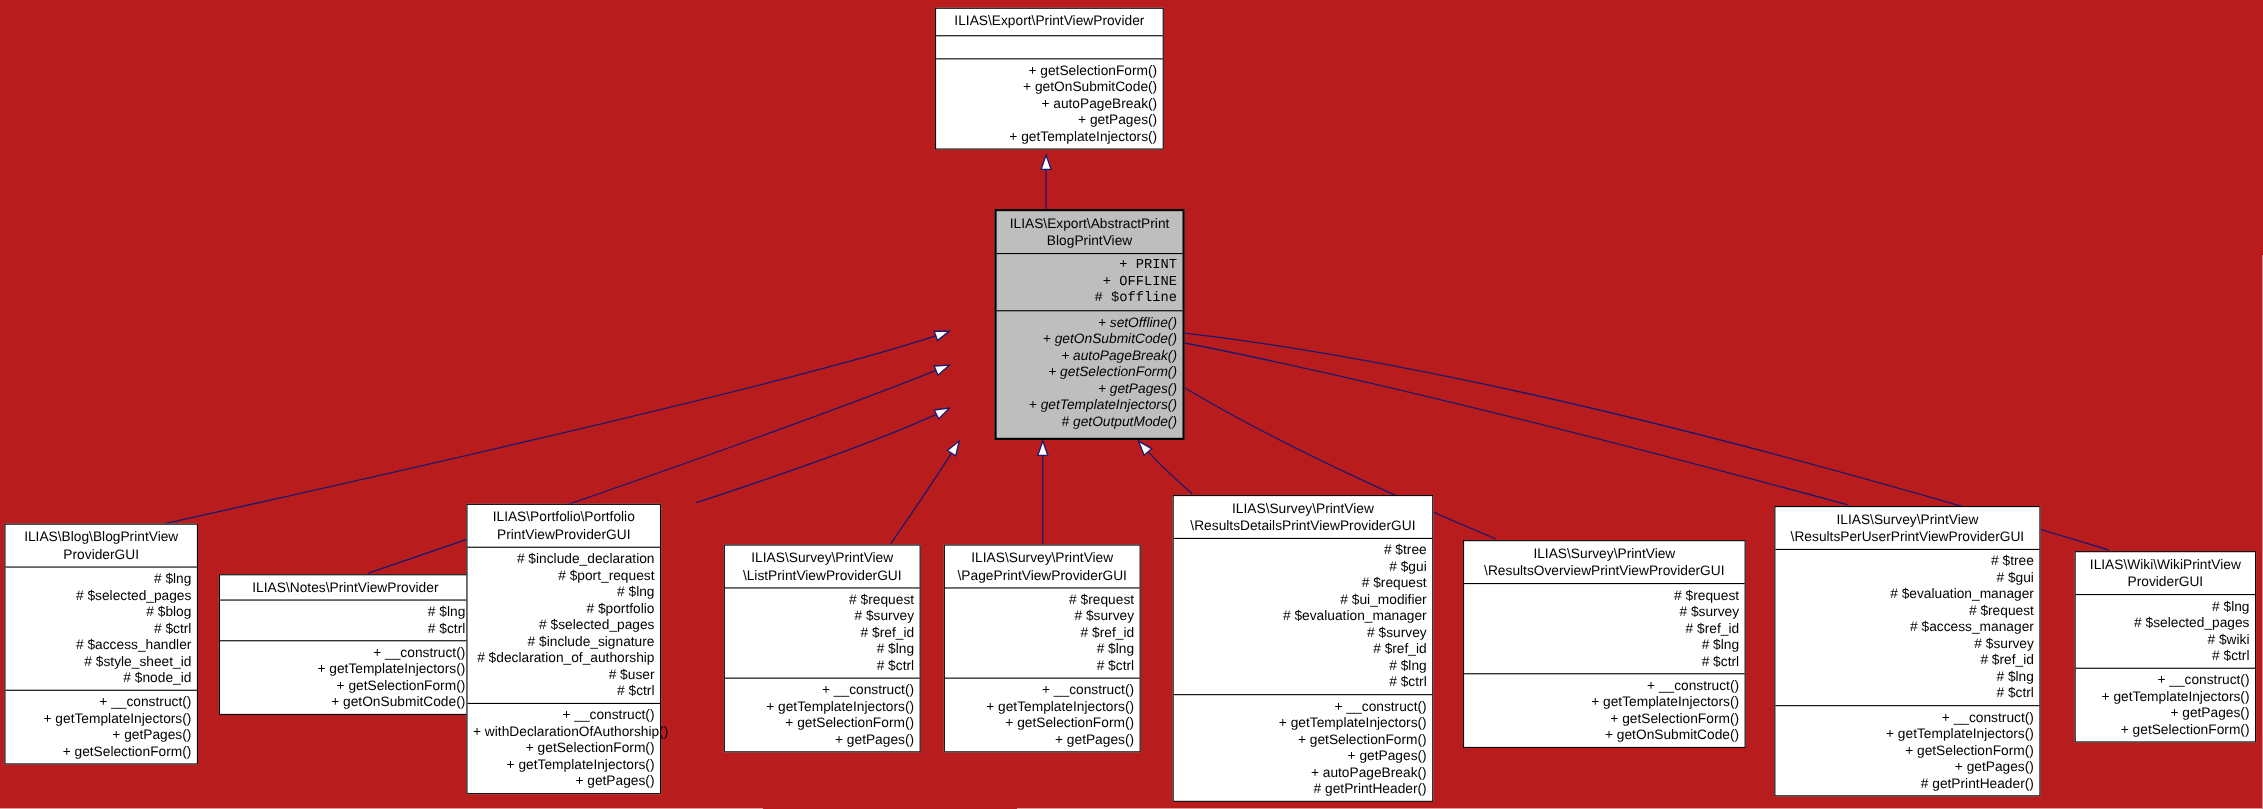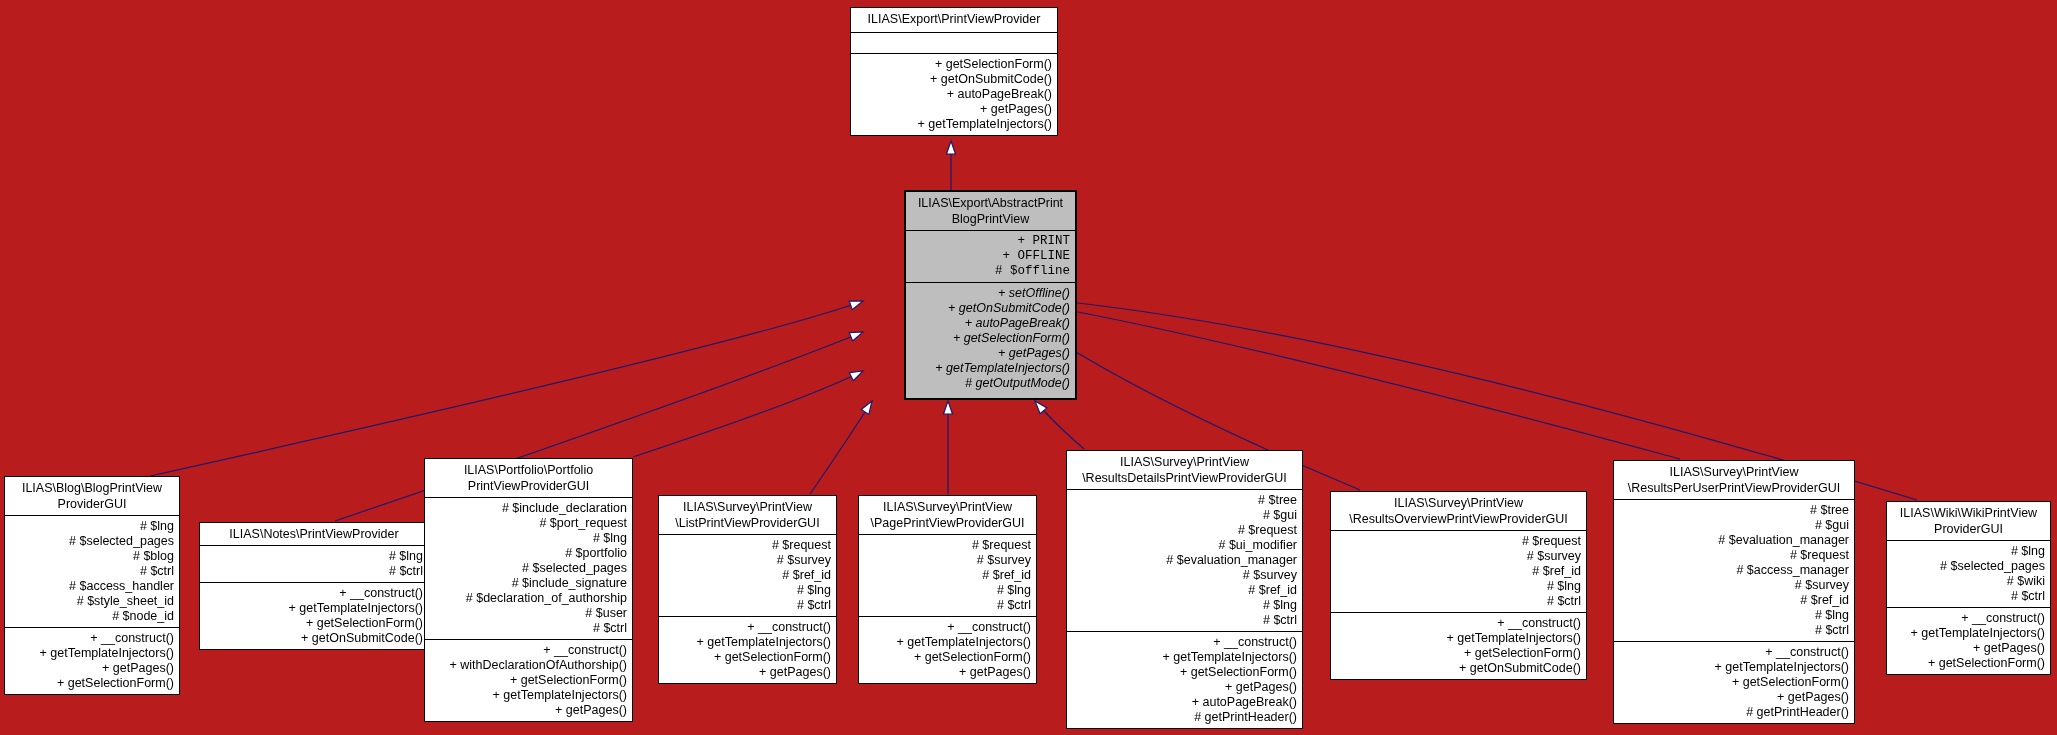--- a/index.html
+++ b/index.html
@@ -132,21 +132,21 @@
           <div class="member-row"># $lng</div>
           <div class="member-row"># $ctrl</div>
         </div>
         <div class="sec">
           <div class="member-row">+ __construct()</div>
           <div class="member-row">+ getTemplateInjectors()</div>
           <div class="member-row">+ getSelectionForm()</div>
           <div class="member-row">+ getOnSubmitCode()</div>
         </div>
       </div>
-      <div class="class-box" style="left: 424px; top: 458px; width: 209px;">
+      <div class="class-box" style="left: 424px; top: 458px; width: 177px;">
         <div class="sec title-sec">
           <div class="title-line">ILIAS\Portfolio\Portfolio</div>
           <div class="title-line">PrintViewProviderGUI</div>
         </div>
         <div class="sec">
           <div class="member-row"># $include_declaration</div>
           <div class="member-row"># $port_request</div>
           <div class="member-row"># $lng</div>
           <div class="member-row"># $portfolio</div>
           <div class="member-row"># $selected_pages</div>

